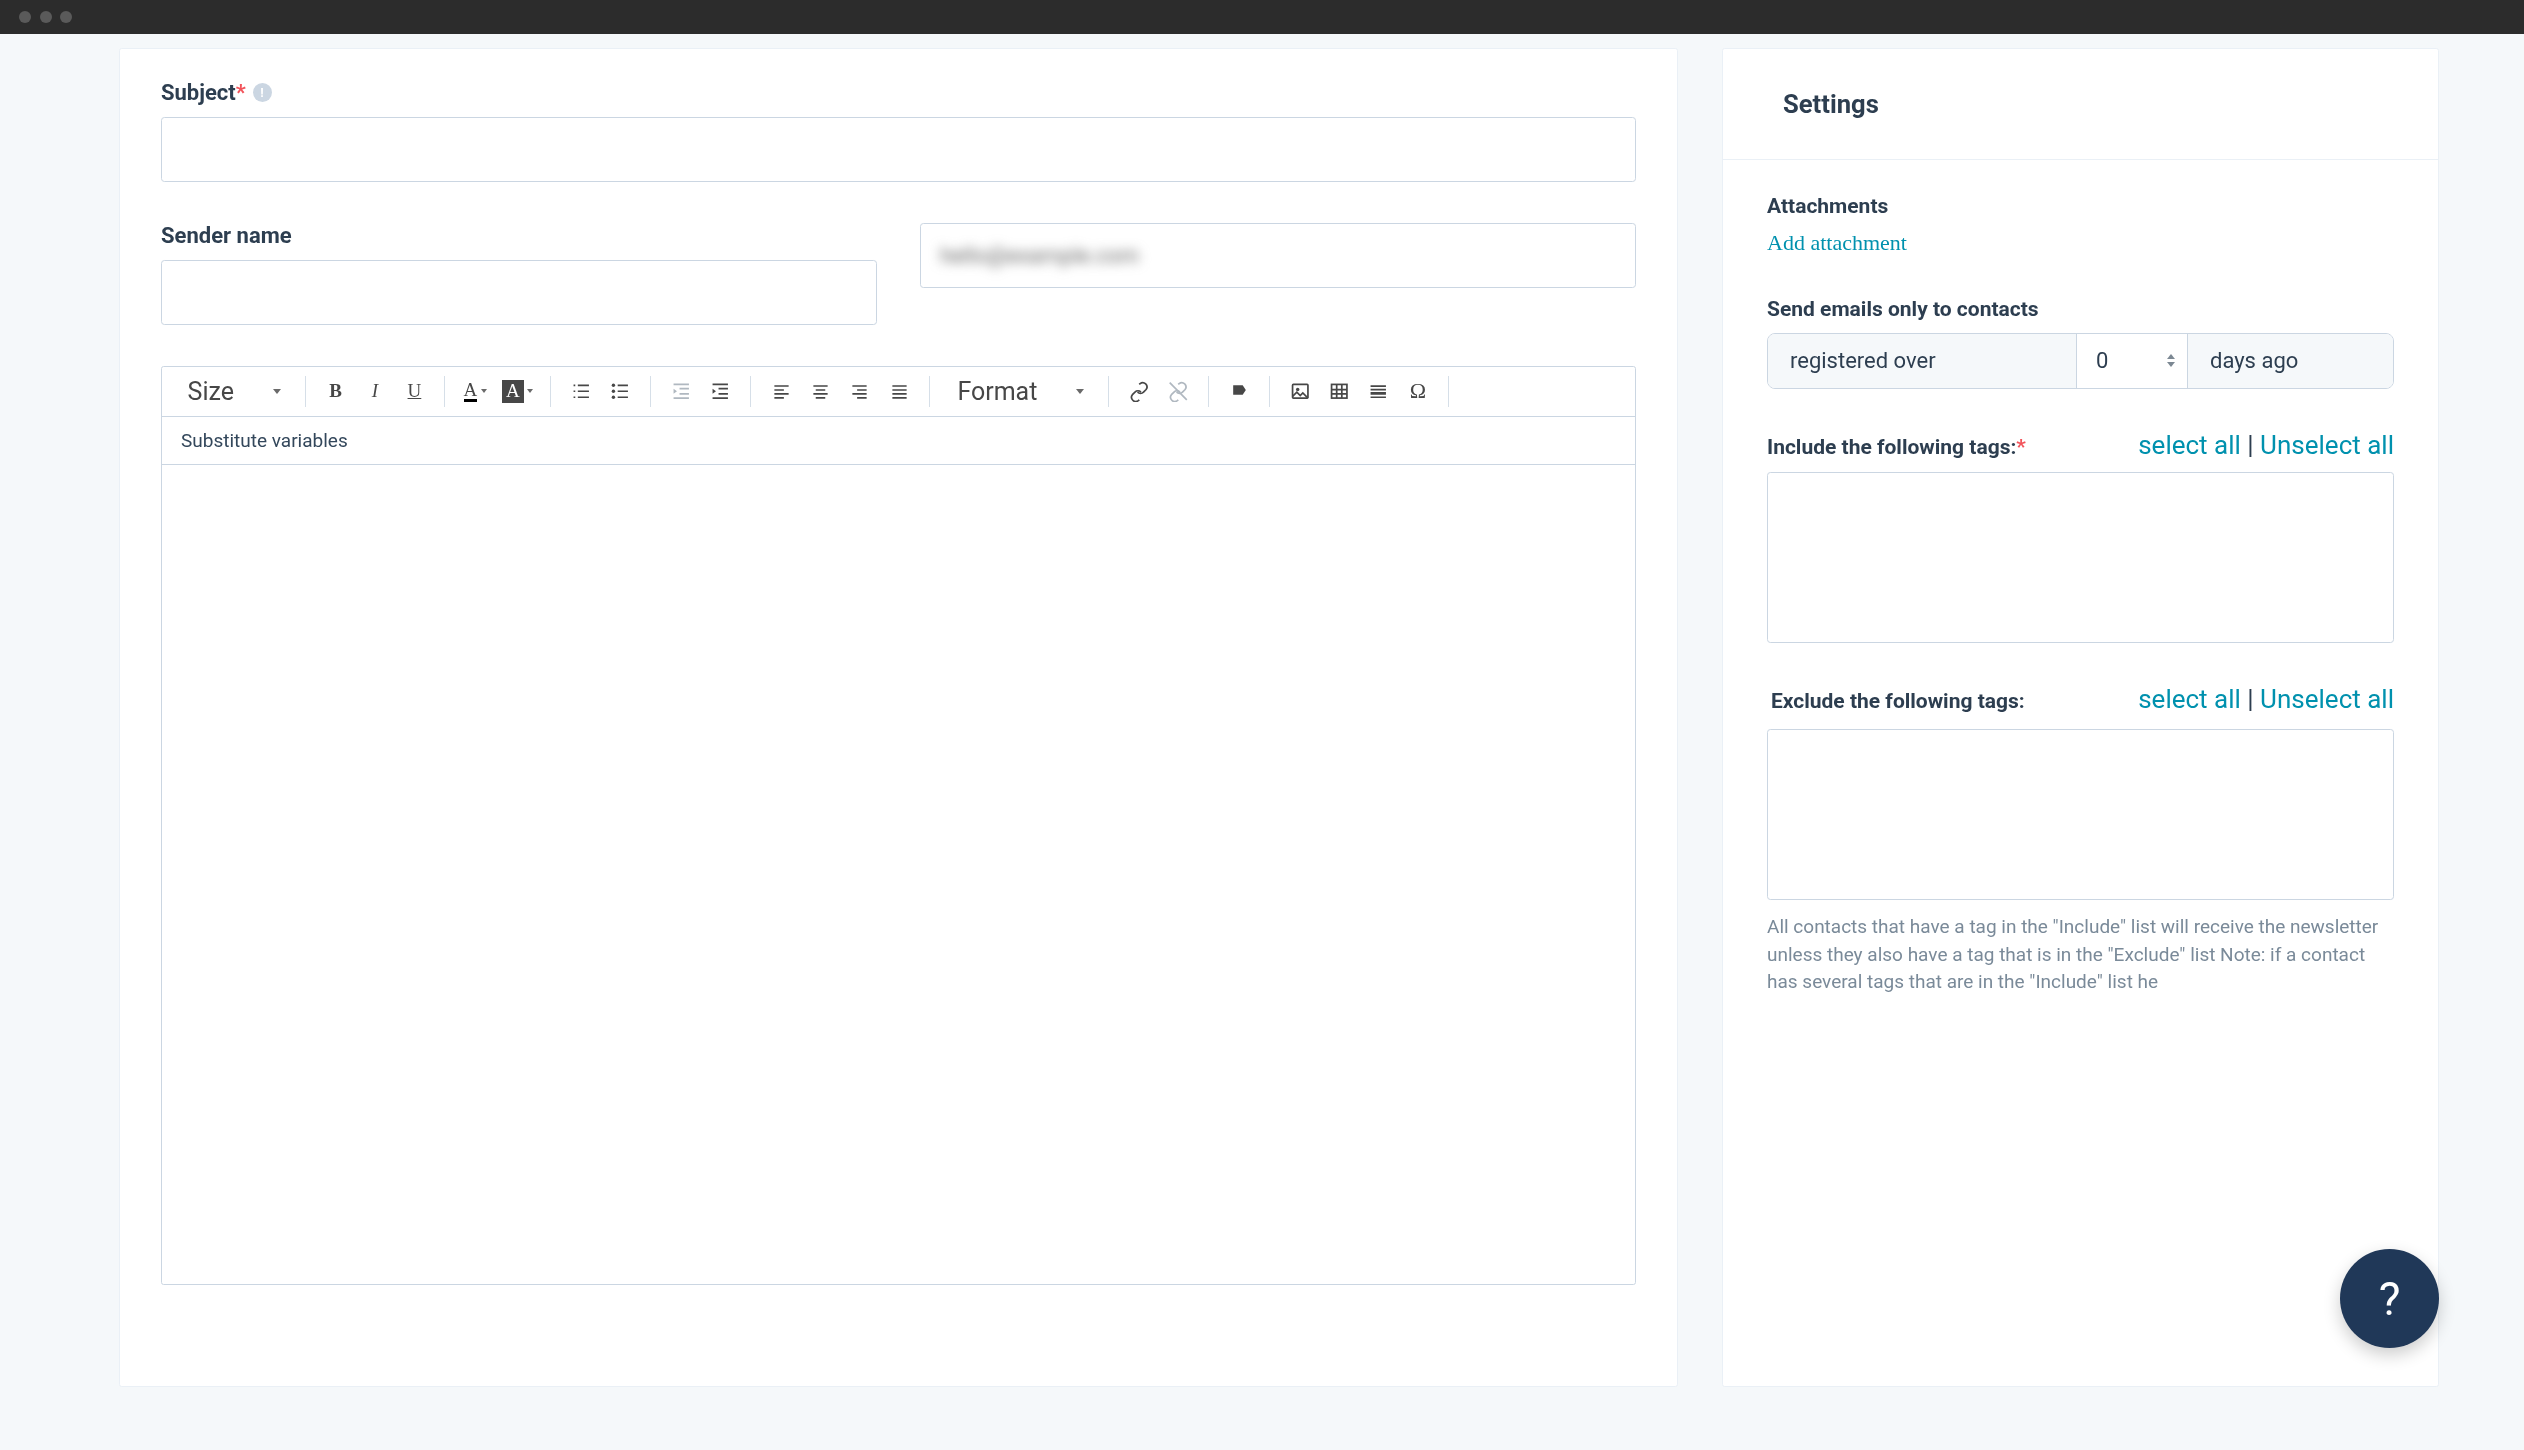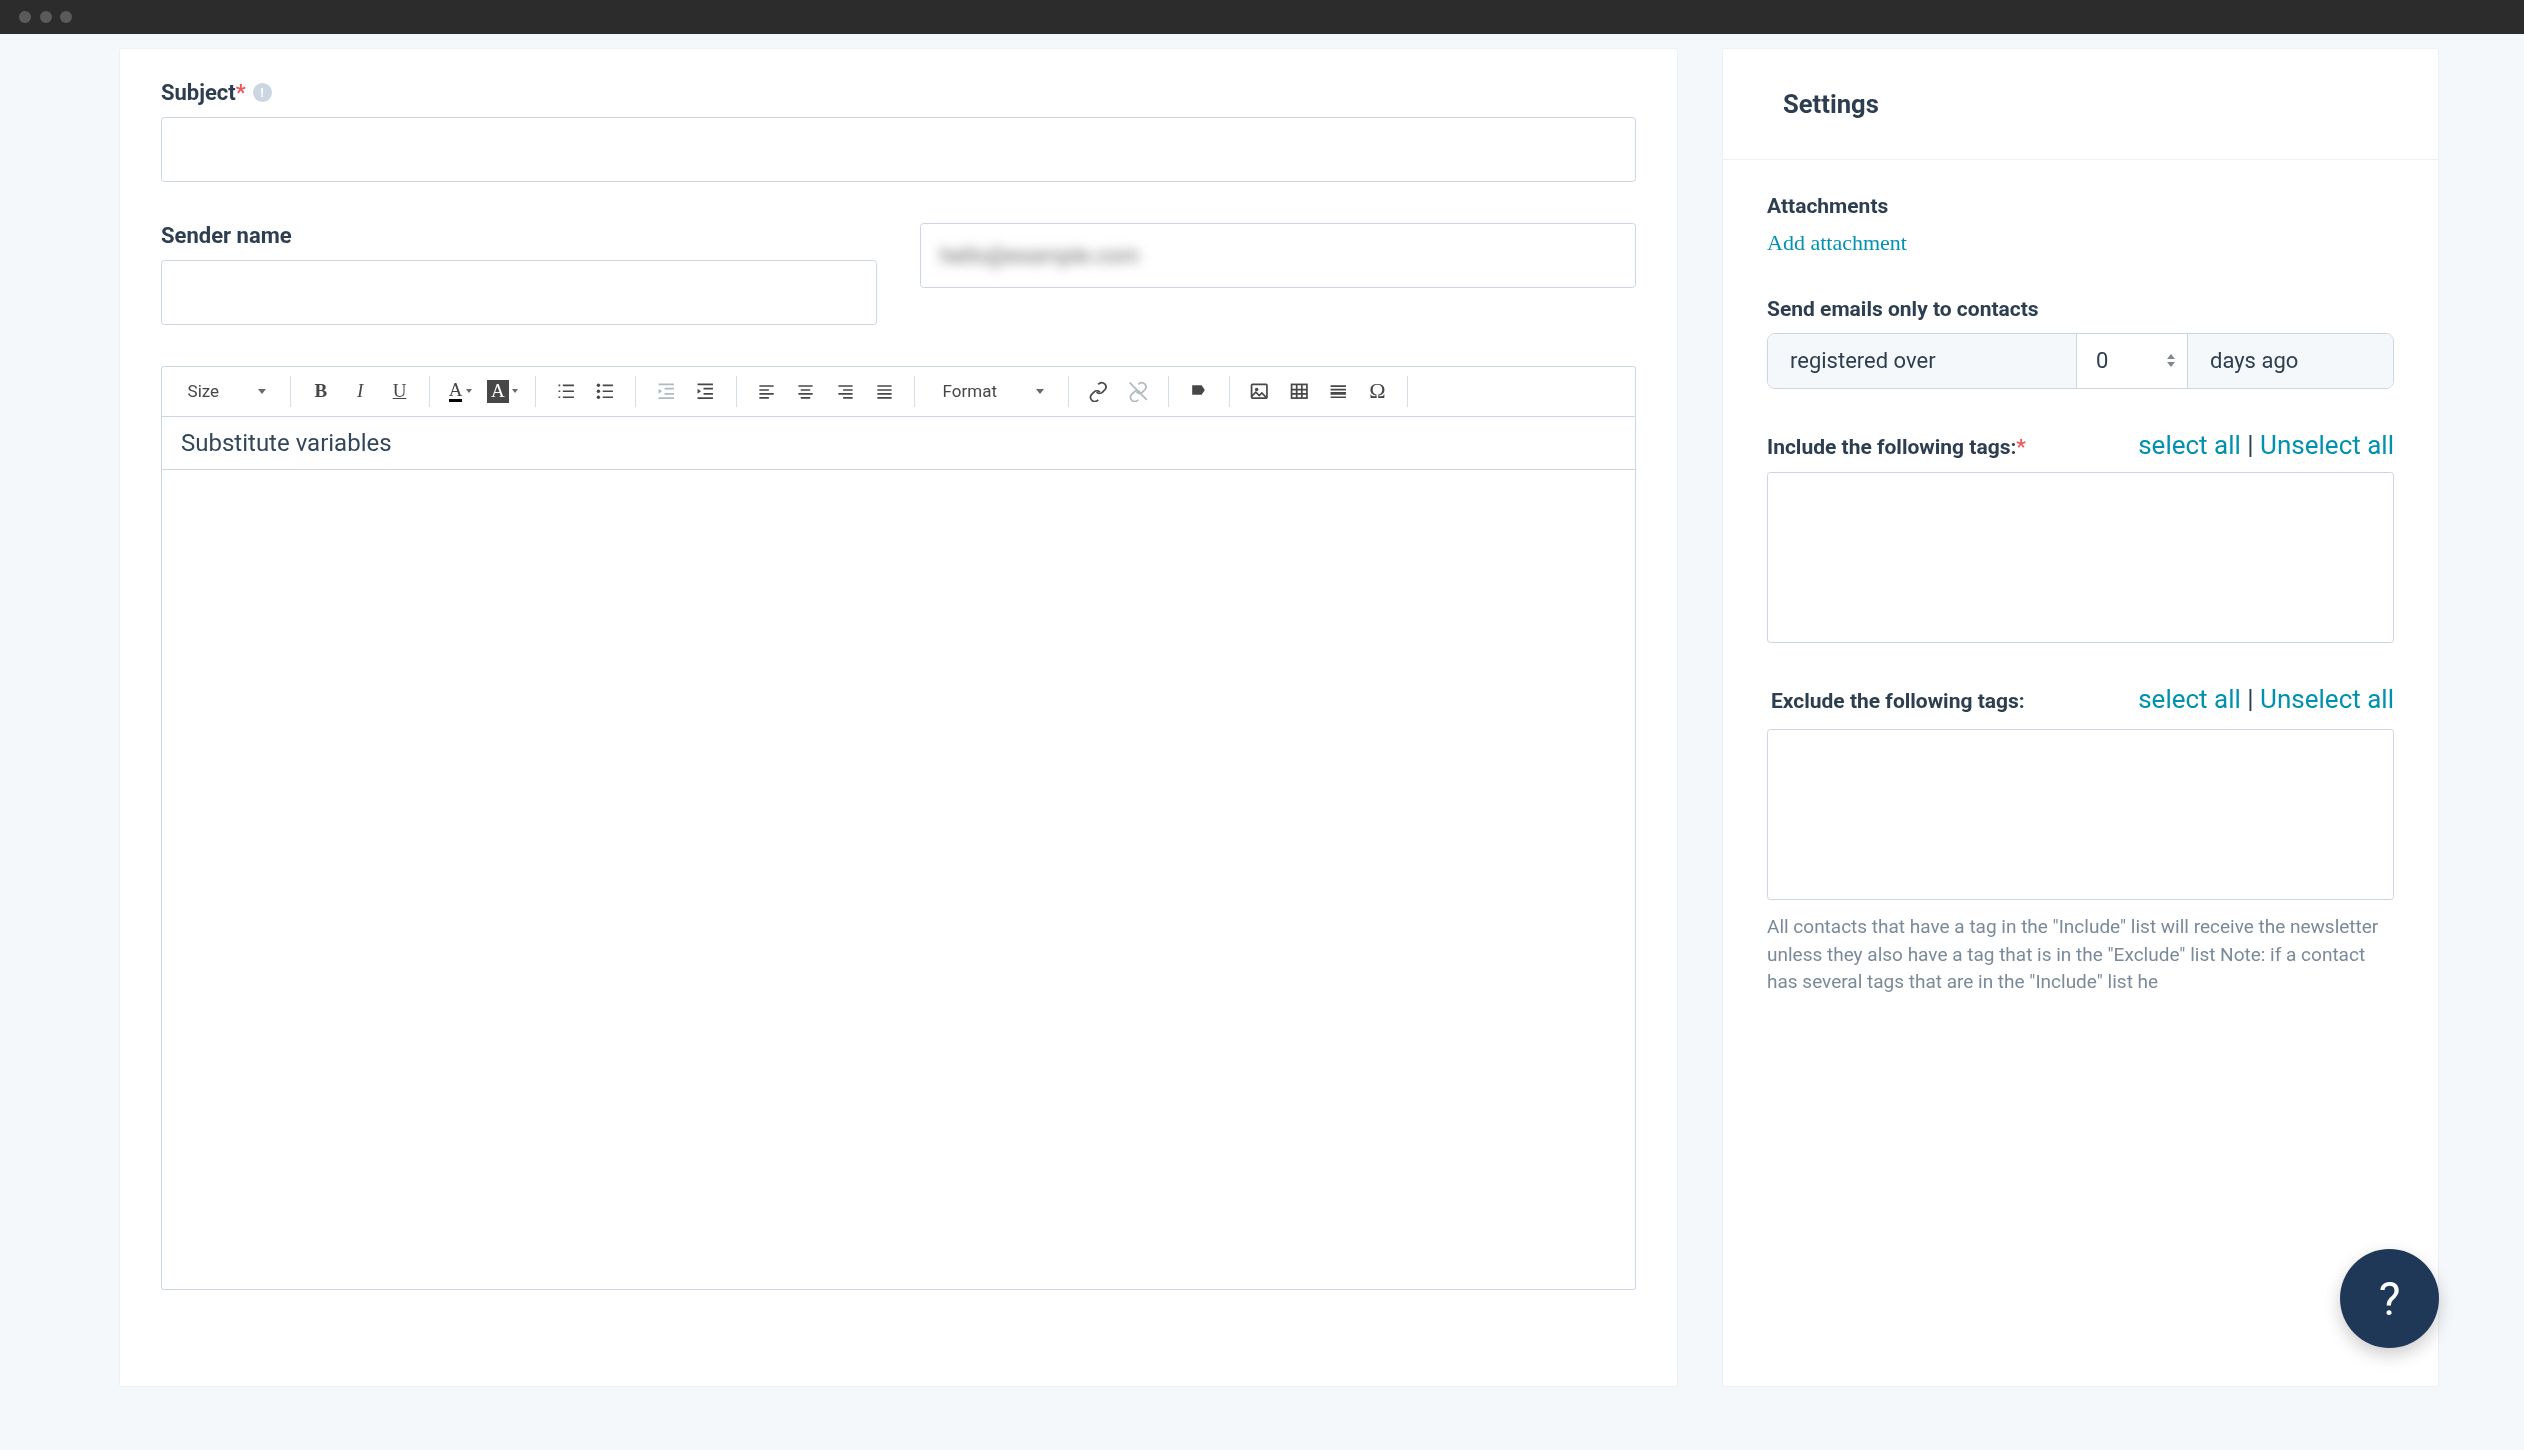--- a/index.html
+++ b/index.html
@@ -149,21 +149,21 @@
     font-size: 19px;
   }
   .tb-btn.disabled { color: #b0b8c0; fill: #b0b8c0; cursor: default; }
   .tb-select {
     display: inline-flex;
     align-items: center;
     gap: 39px;
     height: 36px;
     padding: 0 12px 0 15.4px;
     color: var(--toolbar-icon);
-    font-size: 17px;
+    font-size: 25px;
     cursor: pointer;
     border-radius: 2.6px;
   }
   .tb-select .caret {
     width: 0; height: 0;
     border-left: 4.3px solid transparent;
     border-right: 4.3px solid transparent;
     border-top: 5.1px solid #6a6a6a;
   }
   .tb-color {
@@ -174,21 +174,21 @@
   .tb-color .caret {
     width: 0; height: 0;
     border-left: 3.4px solid transparent;
     border-right: 3.4px solid transparent;
     border-top: 4.3px solid #6a6a6a;
     margin-left: 1.7px;
   }
   .subvar-bar {
     border-bottom: 0.9px solid var(--border);
     padding: 12px 19px;
-    font-size: 24px;
+    font-size: 19px;
     color: #33475b;
     cursor: pointer;
   }
   .editor-body {
     min-height: 819px;
     padding: 20.5px;
   }
   
   .sb-block { margin-bottom: 41px; }
   .sb-label {

